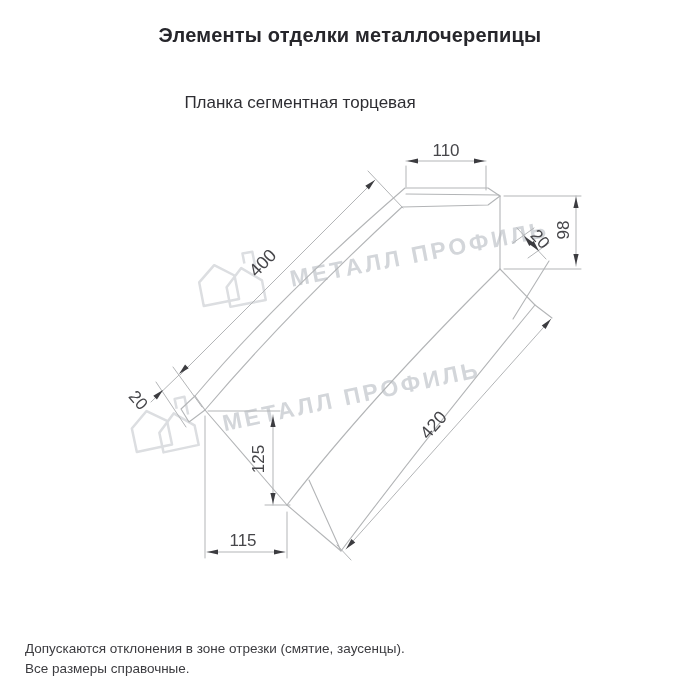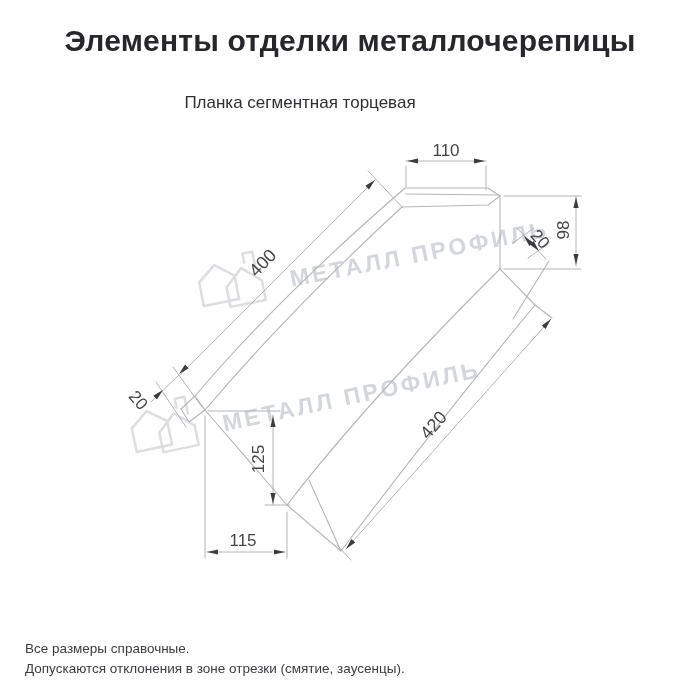--- a/index.html
+++ b/index.html
@@ -2,21 +2,21 @@
 <html><head>
 <meta charset="utf-8">
 <style>
   html,body{margin:0;padding:0;}
   body{
     width:700px;height:700px;position:relative;background:#ffffff;
     font-family:"Liberation Sans","DejaVu Sans",sans-serif;overflow:hidden;
   }
   .page-title{
     position:absolute;left:0;top:24px;width:700px;text-align:center;
-    font-size:30px;font-weight:bold;color:#26262b;letter-spacing:0.2px;
+    font-size:20px;font-weight:bold;color:#26262b;letter-spacing:0.2px;
   }
   .drawing-subtitle{
     position:absolute;left:0;top:92px;width:600px;text-align:center;
     font-size:17px;color:#2e2e33;line-height:21px;
   }
   .footer{
     position:absolute;left:25px;top:639px;width:650px;
     font-size:13.5px;color:#3c3c40;line-height:20px;
   }
   svg.draw{position:absolute;left:0;top:0;}
@@ -132,15 +132,15 @@
     <text class="dimtxt-big" transform="translate(267,267) rotate(-46)">400</text>
     <text class="dimtxt" transform="translate(134,404) rotate(49)">20</text>
     <text class="dimtxt-big" transform="translate(438,429) rotate(-48.5)">420</text>
     <text class="dimtxt" transform="translate(264,459) rotate(-90)">125</text>
     <text class="dimtxt" x="243" y="546">115</text>
     <text class="dimtxt" transform="translate(536,243) rotate(47)">20</text>
   </g>
 </svg>
 
 <div class="footer">
+  <div>Допускаются отклонения в зоне отрезки (смятие, заусенцы).</div>
   <div>Все размеры справочные.</div>
-  <div>Допускаются отклонения в зоне отрезки (смятие, заусенцы).</div>
 </div>
 
 </body></html>

